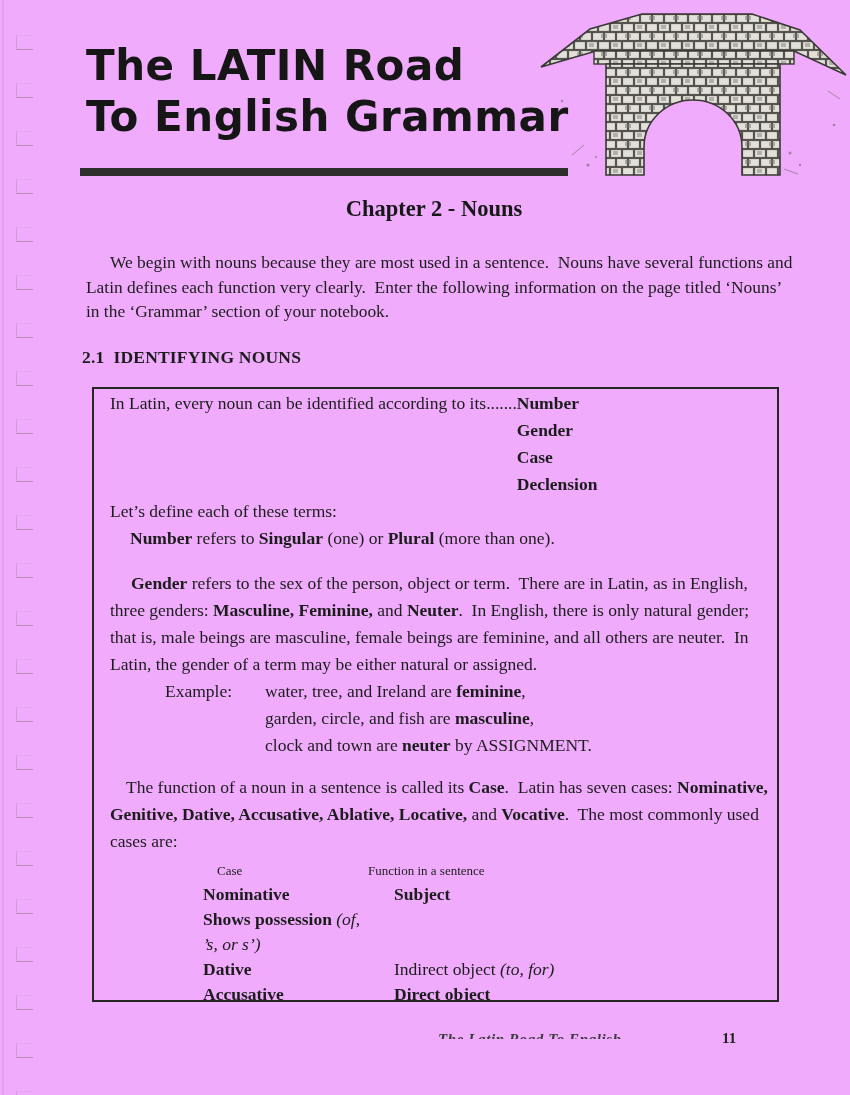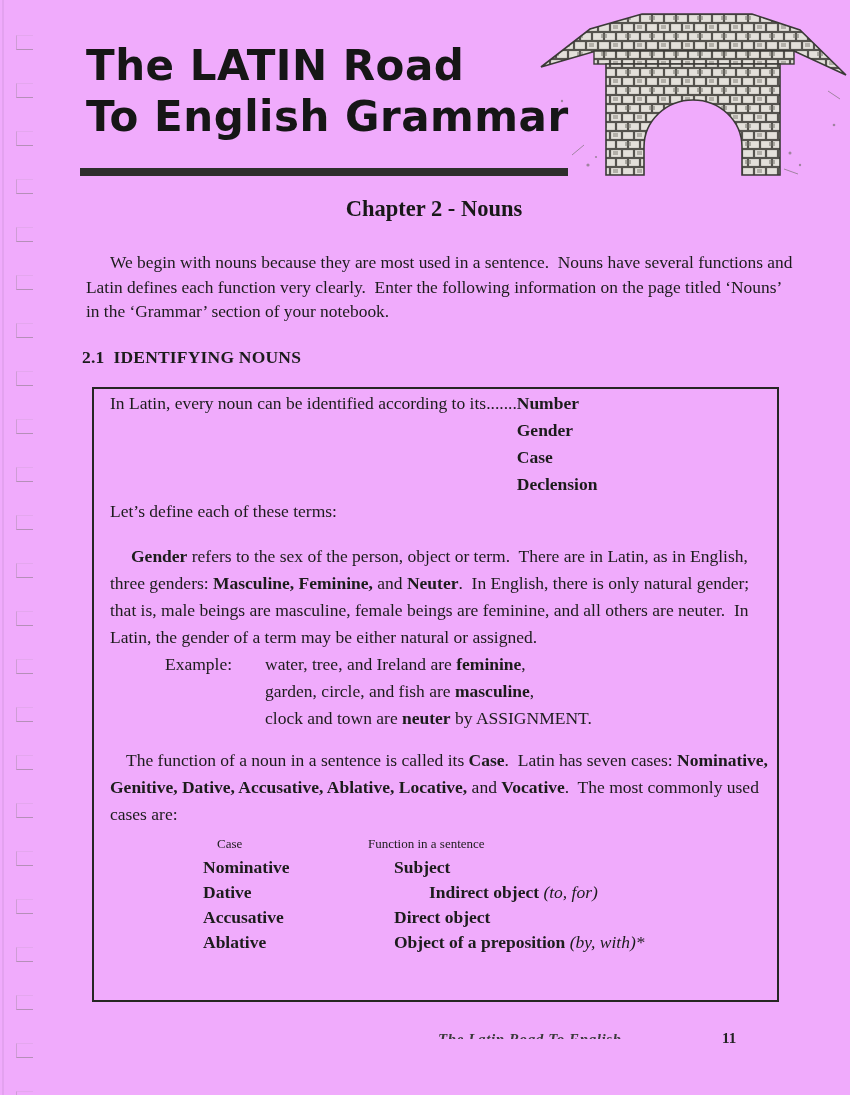--- a/index.html
+++ b/index.html
@@ -164,20 +164,21 @@
       <span>In Latin, every noun can be identified according to its</span><span>.......</span><div class="attr-col">
         <div>Number</div>
         <div>Gender</div>
         <div>Case</div>
         <div>Declension</div>
       </div>
     </div>
 
     <div class="define-line">Let’s define each of these terms:</div>
 
+    <div class="number-def"><span style="font-weight: bold;">Number</span><span> refers to </span><span style="font-weight: bold;">Singular</span><span> (one) or </span><span style="font-weight: bold;">Plural</span><span> (more than one).</span></div>
 
     <div class="gender-para"><span style="font-weight: bold;">Gender</span><span> refers to the sex of the person, object or term.&nbsp; There are in Latin, as in English, three genders: </span><span style="font-weight: bold;">Masculine, Feminine,</span><span> and </span><span style="font-weight: bold;">Neuter</span><span>.&nbsp; In English, there is only natural gender; that is, male beings are masculine, female beings are feminine, and all others are neuter.&nbsp; In Latin, the gender of a term may be either natural or assigned.</span></div>
 
     <div class="example-block">
       <div class="example-label">Example:</div>
       <div class="example-lines">
         <div><span>water, tree, and Ireland are </span><span style="font-weight: bold;">feminine</span><span>,</span></div>
         <div><span>garden, circle, and fish are </span><span style="font-weight: bold;">masculine</span><span>,</span></div>
         <div><span>clock and town are </span><span style="font-weight: bold;">neuter</span><span> by ASSIGNMENT.</span></div>
       </div>
@@ -188,24 +189,25 @@
     <div class="case-table">
       <div class="ct-headers">
         <div class="ct-h1">Case</div>
         <div class="ct-h2">Function in a sentence</div>
       </div>
       <div class="ct-row">
         <div class="ct-case">Nominative</div>
         <div class="ct-func"><span style="font-weight: bold;">Subject</span></div>
       </div>
       <div class="ct-row">
+        <div class="ct-func"><span style="font-weight: bold;">Shows possession </span><span style="font-style: italic;">(of, ’s, or s’)</span></div>
       </div>
       <div class="ct-row">
         <div class="ct-case">Dative</div>
-        <div class="ct-func"><span style="font-weight: bold; margin-left: 35px;">Indirect object </span><span style="font-style: italic;">(to, for)</span></div>
+        <div class="ct-func"><span style="font-weight: normal;">Indirect object </span><span style="font-style: italic;">(to, for)</span></div>
       </div>
       <div class="ct-row">
         <div class="ct-case">Accusative</div>
         <div class="ct-func"><span style="font-weight: bold;">Direct object</span></div>
       </div>
       <div class="ct-row">
         <div class="ct-case">Ablative</div>
         <div class="ct-func"><span style="font-weight: bold;">Object of a preposition </span><span style="font-style: italic;">(by, with)*</span></div>
       </div>
     </div>

